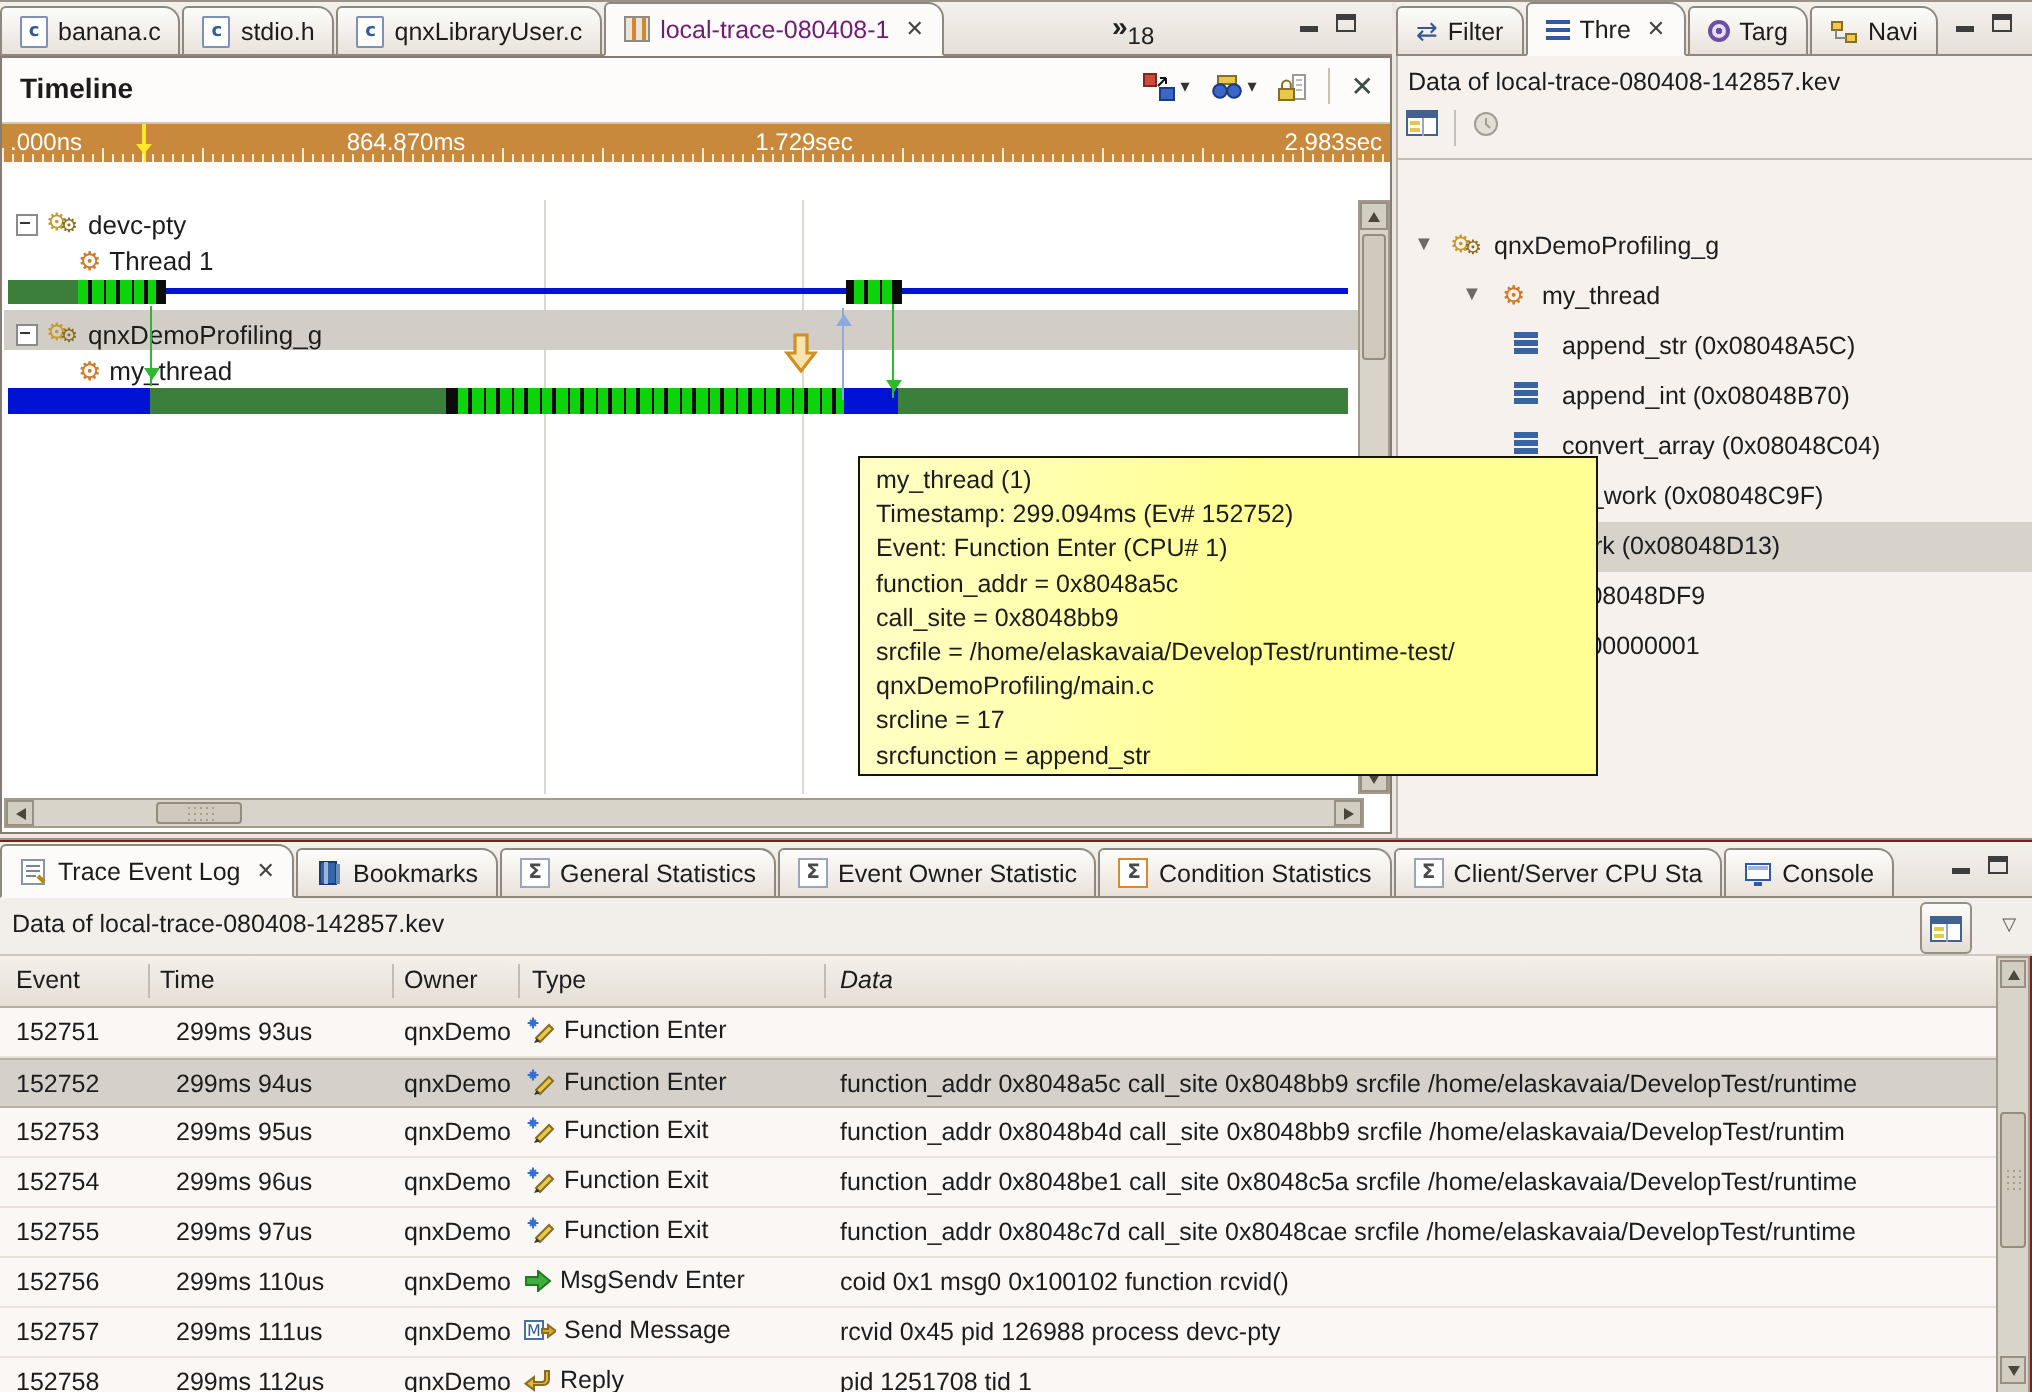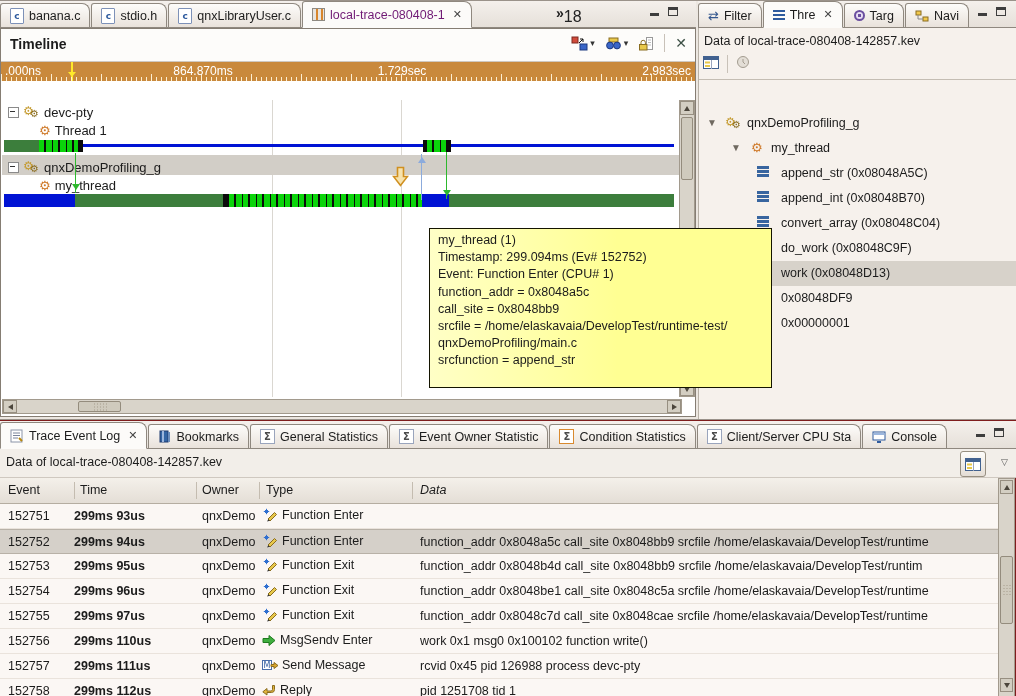--- a/index.html
+++ b/index.html
@@ -12,21 +12,21 @@
   .tab{height:23px;display:flex;align-items:center;gap:5px;padding:0 9px;margin-right:1px;
        border:1px solid #8f887f;border-bottom:none;border-radius:3px 8px 0 0;
        background:linear-gradient(#fdfcfa,#e9e2db);font-size:12.5px;white-space:nowrap;position:relative;}
   .tab.active{background:#fcfbf9;height:25px;z-index:2;margin-bottom:-1px;border-bottom:1px solid #fcfbf9;}
   .tab .tclose{font-size:11px;font-weight:bold;color:#444;margin-left:3px;}
   .tab.dimlabel .tlabel{color:#701a75;}
   .chrome-btns{position:absolute;top:4px;display:flex;gap:9px;align-items:center;}
   .btn-min i{display:block;width:9px;height:3px;background:#3d3d3d;margin-top:8px;}
   .btn-max i{display:block;width:10px;height:9px;border:1px solid #3d3d3d;border-top-width:3px;box-sizing:border-box;margin-top:2px;}
   .overflow-ind{position:absolute;left:556px;top:4px;font-weight:bold;font-size:14px;color:#222;}
-  .overflow-ind small{font-weight:normal;font-size:16px;vertical-align:sub;}
+  .overflow-ind small{font-weight:normal;font-size:12px;vertical-align:sub;}
   
   .viewframe{position:absolute;background:#fff;border:1px solid #857d73;box-sizing:border-box;}
   
   .tl-header{position:absolute;left:0;top:0;width:100%;height:33px;background:#fdfcfa;border-bottom:1px solid #cfc8c0;box-sizing:border-box;}
   .tl-title{position:absolute;left:9px;top:7px;font-size:14px;font-weight:bold;}
   .tl-tools{position:absolute;right:8px;top:5px;display:flex;align-items:center;gap:10px;}
   .tool-sep{width:1px;height:18px;background:#c8c1b8;}
   .ruler-sec{position:absolute;left:0;top:33px;width:100%;height:19px;background:#c9893c;color:#fff;font-size:12px;}
   .ruler-sec:after{content:"";position:absolute;left:0;bottom:0;width:100%;height:4px;
       background:repeating-linear-gradient(90deg,rgba(255,243,218,.95) 0 1px,transparent 1px 5px);}
@@ -60,21 +60,21 @@
   .sb-btn{position:absolute;background:#d3cec2;border:1px solid #978f81;box-sizing:border-box;display:flex;align-items:center;justify-content:center;}
   .tri{width:0;height:0;border:3px solid transparent;}
   .tri.up{border-bottom:5px solid #4c463c;margin-top:-3px;}
   .tri.down{border-top:5px solid #4c463c;margin-bottom:-3px;}
   .tri.left{border-right:5px solid #4c463c;margin-left:-3px;}
   .tri.right{border-left:5px solid #4c463c;margin-right:-3px;}
   .sb-thumb{position:absolute;background:#cfcabd;border:1px solid #948c7d;border-radius:2px;box-sizing:border-box;}
   .grip{position:absolute;left:50%;top:50%;transform:translate(-50%,-50%);width:14px;height:9px;
         background:radial-gradient(#a59c8a 30%,transparent 32%);background-size:3px 3px;}
   
-  .tooltip{position:absolute;left:429px;top:227px;width:343px;height:160px;z-index:50;
+  .tooltip{position:absolute;left:429px;top:227px;width:370px;height:160px;z-index:50;
            background:linear-gradient(90deg,#ffffc6 0%,#ffff93 55%,#ffff93 100%);
            border:1px solid #141400;box-sizing:border-box;padding:3px 0 0 8px;font-size:12.5px;line-height:17.2px;}
   
   .rp{position:absolute;left:698px;top:0;width:318px;height:418px;}
   .rp-body{position:absolute;left:0;top:27px;width:318px;height:391px;background:#f6f1ec;border-left:1px solid #b9b2a8;box-sizing:border-box;}
   .subtitle{position:absolute;font-size:12.5px;white-space:nowrap;}
   .rp-toolbar{position:absolute;left:4px;top:24px;display:flex;align-items:center;gap:8px;height:24px;}
   .rp-sep{position:absolute;left:0;top:51px;width:100%;height:1px;background:#c4bdb3;}
   .treerow{position:absolute;left:0;width:100%;height:25px;z-index:2;}
   .treerow.sel{background:#d7d2ca;}
@@ -86,21 +86,21 @@
   .bp-sub{position:absolute;left:0;top:29px;width:1016px;height:29px;background:#f2eee9;border-bottom:1px solid #cfc8c0;box-sizing:border-box;}
   .menu-btn{position:absolute;right:30px;top:2px;width:24px;height:24px;border:1px solid #978f81;border-radius:3px;background:linear-gradient(#fdfcfa,#e4ddd5);display:flex;align-items:center;justify-content:center;}
   .menu-arrow{position:absolute;right:8px;top:8px;font-size:9px;color:#555;}
   .tbl-head{position:absolute;left:0;top:58px;width:998px;height:26px;background:linear-gradient(#f4f0ea,#e4ded6);border-bottom:1px solid #b5ada1;box-sizing:border-box;font-size:12.5px;}
   .tbl-head .hcell{position:absolute;top:5px;}
   .hsep{position:absolute;top:4px;width:1px;height:17px;background:#c4bcb0;}
   .tbl-rows{position:absolute;left:0;top:84px;width:998px;height:193px;overflow:hidden;background:#fbf7f4;}
   .trow{position:absolute;left:0;width:100%;height:25px;border-bottom:1px solid #eae3dc;box-sizing:border-box;font-size:12.5px;background:#fbf7f4;}
   .trow.sel{background:#d5d0c9;border-top:1px solid #b8b1a7;border-bottom:1px solid #b8b1a7;}
   .tc{position:absolute;top:5px;white-space:nowrap;overflow:hidden;}
-  .tc.c0{left:8px;width:64px;}  .tc.c1{left:74px;width:116px;font-weight:bold;}
+  .tc.c0{left:8px;width:64px;}  .tc.c1{left:88px;width:116px;}
   .tc.c2{left:202px;width:56px;} .tc.c3{left:262px;width:152px;top:4px;display:flex;align-items:center;gap:4px;}
   .tc.c4{left:420px;right:4px;}
   
   .ic{display:inline-flex;align-items:center;justify-content:center;flex:none;}
   .ic-cfile{width:12px;height:14px;background:#fff;border:1px solid #7d91b8;font:bold 9px/12px "DejaVu Sans",sans-serif;color:#2f5b9e;border-radius:1px;justify-content:center;}
   .ic-trace{width:13px;height:13px;border:1px solid #8f8a82;box-sizing:border-box;
      background:linear-gradient(90deg,#e8e4de 0 3px,#d8862c 3px 5px,#e8e4de 5px 8px,#d8862c 8px 10px,#e8e4de 10px 13px);}
   .ic-filter{font-size:13px;color:#35588f;line-height:13px;}
   .ic-threads{width:12px;height:10px;background:repeating-linear-gradient(0deg,#2f5b9e 0 2px,transparent 2px 4px);}
   .ic-target{width:11px;height:11px;border:2px solid #6b4fa0;border-radius:50%;box-sizing:border-box;background:radial-gradient(#6b4fa0 0 30%,#e7ddf2 32%);}
@@ -544,21 +544,21 @@
           <span class="tc c1">299ms 110us</span>
           <span class="tc c2">qnxDemo</span>
           <span class="tc c3">
             <span class="ic">
               <svg width="14" height="11">
                 <path d="M1 3.5 h6 v-3 l6 5 -6 5 v-3 h-6 Z" fill="#3fae3f" stroke="#1e7a1e"></path>
               </svg>
             </span>
             <span>MsgSendv Enter</span>
           </span>
-          <span class="tc c4">work 0x1 msg0 0x100102 function write()</span>
+          <span class="tc c4">coid 0x1 msg0 0x100102 function rcvid()</span>
         </div>
         <div class="trow" style="top: 150px;">
           <span class="tc c0">152757</span>
           <span class="tc c1">299ms 111us</span>
           <span class="tc c2">qnxDemo</span>
           <span class="tc c3">
             <span class="ic">
               <svg width="16" height="11">
                 <rect x="0.5" y="0.5" width="9" height="9" fill="#fff" stroke="#4a6ea9"></rect>
                 <text x="5" y="8" font-size="8" fill="#2f5b9e" text-anchor="middle" font-family="DejaVu Sans">M</text>
@@ -599,15 +599,16 @@
   </div>
 
   <div class="tooltip" id="tooltip">
       <div>my_thread (1)</div>
       <div>Timestamp: 299.094ms (Ev# 152752)</div>
       <div>Event: Function Enter (CPU# 1)</div>
       <div>function_addr = 0x8048a5c</div>
       <div>call_site = 0x8048bb9</div>
       <div>srcfile = /home/elaskavaia/DevelopTest/runtime-test/</div>
       <div>qnxDemoProfiling/main.c</div>
+      <div>srcline = 17</div>
       <div>srcfunction = append_str</div>
     </div>
 </div>
 
 </body></html>

